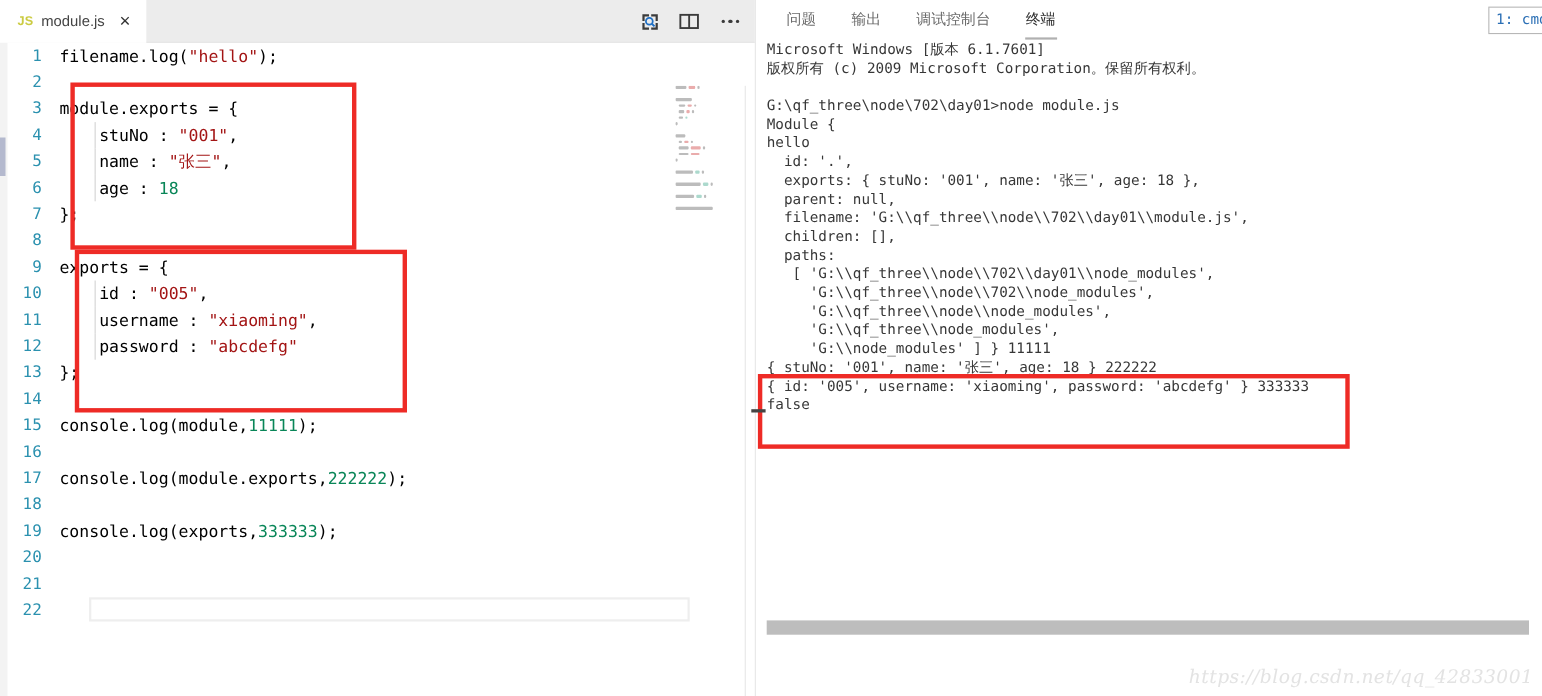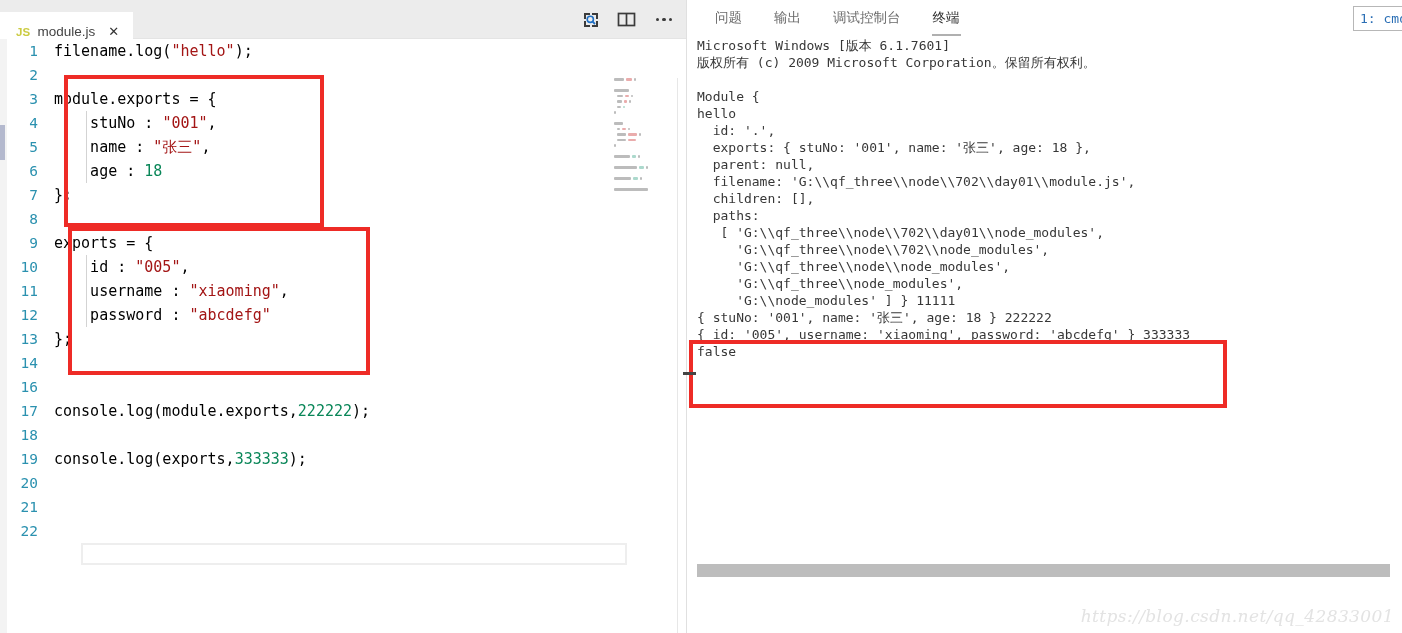--- a/index.html
+++ b/index.html
@@ -25,21 +25,21 @@
   }
 
   
   #tabbar {
     position: relative;
     height: 39px;
     background: #ececec;
     border-bottom: 1px solid #e4e4e4;
   }
   #tab-active {
-    position: absolute; left: 0; top: 12px;
+    position: absolute; left: 0; top: 0;
     height: 39px;
     padding: 0 14px 0 16px;
     background: #ffffff;
     display: flex; align-items: center;
     font-size: 13.5px;
     color: #333333;
     cursor: pointer;
   }
   #tab-active .js-badge {
     color: #cbcb41;
@@ -297,20 +297,21 @@
           <div class="code-line"><span class="ln">5</span><span class="indent-guide"></span><span class="code-text"><span class="tok-plain">    name : </span><span class="tok-str">"张三"</span><span class="tok-plain">,</span></span></div>
           <div class="code-line"><span class="ln">6</span><span class="indent-guide"></span><span class="code-text"><span class="tok-plain">    age : </span><span class="tok-num">18</span></span></div>
           <div class="code-line"><span class="ln">7</span><span class="code-text"><span class="tok-plain">};</span></span></div>
           <div class="code-line"><span class="ln">8</span><span class="code-text"></span></div>
           <div class="code-line"><span class="ln">9</span><span class="code-text"><span class="tok-plain">exports = {</span></span></div>
           <div class="code-line"><span class="ln">10</span><span class="indent-guide"></span><span class="code-text"><span class="tok-plain">    id : </span><span class="tok-str">"005"</span><span class="tok-plain">,</span></span></div>
           <div class="code-line"><span class="ln">11</span><span class="indent-guide"></span><span class="code-text"><span class="tok-plain">    username : </span><span class="tok-str">"xiaoming"</span><span class="tok-plain">,</span></span></div>
           <div class="code-line"><span class="ln">12</span><span class="indent-guide"></span><span class="code-text"><span class="tok-plain">    password : </span><span class="tok-str">"abcdefg"</span></span></div>
           <div class="code-line"><span class="ln">13</span><span class="code-text"><span class="tok-plain">};</span></span></div>
           <div class="code-line"><span class="ln">14</span><span class="code-text"></span></div>
+          <div class="code-line"><span class="ln">15</span><span class="code-text"><span class="tok-plain">console.log(module,</span><span class="tok-num">11111</span><span class="tok-plain">);</span></span></div>
           <div class="code-line"><span class="ln">16</span><span class="code-text"></span></div>
           <div class="code-line"><span class="ln">17</span><span class="code-text"><span class="tok-plain">console.log(module.exports,</span><span class="tok-num">222222</span><span class="tok-plain">);</span></span></div>
           <div class="code-line"><span class="ln">18</span><span class="code-text"></span></div>
           <div class="code-line"><span class="ln">19</span><span class="code-text"><span class="tok-plain">console.log(exports,</span><span class="tok-num">333333</span><span class="tok-plain">);</span></span></div>
           <div class="code-line"><span class="ln">20</span><span class="code-text"></span></div>
           <div class="code-line"><span class="ln">21</span></div>
           <div class="code-line"><span class="ln">22</span><span class="code-text"></span></div>
         </div>
       <div id="minimap-border"></div>
       <div id="minimap">
@@ -399,20 +400,21 @@
       <div id="terminal-select">
         <span>1: cmd</span>
       </div>
     </div>
 
     <div id="terminal-body">
       <div id="term-lines">
           <div class="term-line">Microsoft Windows [版本 6.1.7601]</div>
           <div class="term-line">版权所有 (c) 2009 Microsoft Corporation。保留所有权利。</div>
           <div class="term-line term-blank"></div>
+          <div class="term-line">G:\qf_three\node\702\day01&gt;node module.js</div>
           <div class="term-line">Module {</div>
           <div class="term-line">hello</div>
           <div class="term-line">  id: '.',</div>
           <div class="term-line">  exports: { stuNo: '001', name: '张三', age: 18 },</div>
           <div class="term-line">  parent: null,</div>
           <div class="term-line">  filename: 'G:\\qf_three\\node\\702\\day01\\module.js',</div>
           <div class="term-line">  children: [],</div>
           <div class="term-line">  paths:</div>
           <div class="term-line">   [ 'G:\\qf_three\\node\\702\\day01\\node_modules',</div>
           <div class="term-line">     'G:\\qf_three\\node\\702\\node_modules',</div>

